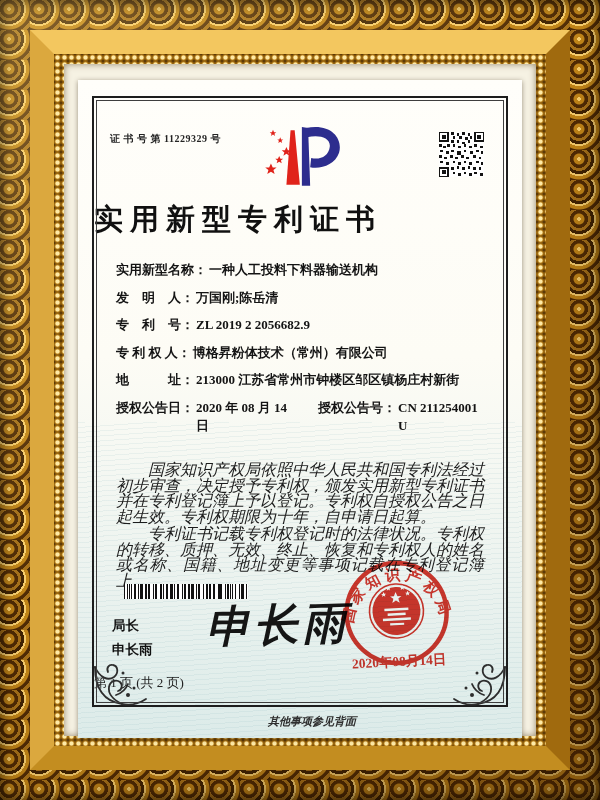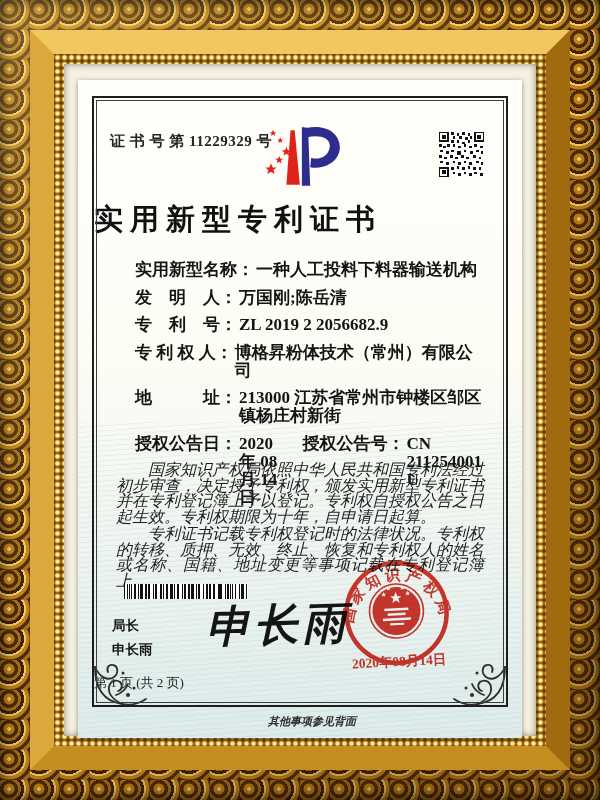--- a/index.html
+++ b/index.html
@@ -25,29 +25,29 @@
   
   .paper{position:absolute;left:78px;right:78px;top:80px;bottom:62px;
     background:linear-gradient(180deg,#fffefa 0%,#fdfcf5 42%,#eef4f0 72%,#dcebe9 100%);
     box-shadow:0 1px 5px rgba(40,25,5,.45);}
   .guilloche{position:absolute;left:0;right:0;top:52%;bottom:0;pointer-events:none;
     background:repeating-linear-gradient(176deg, rgba(110,165,175,.10) 0 1px, rgba(0,0,0,0) 1px 5px);}
 
   .bbox{position:absolute;left:14px;right:14px;top:16px;bottom:31px;border:2.5px solid #1d1d1d;}
   .bbox::after{content:"";position:absolute;inset:2px;border:1px solid #3e3e3e;pointer-events:none;}
 
-  .cert-no{position:absolute;left:16px;top:34px;font-size:15px;font-weight:bold;color:#242424;letter-spacing:.5px;font-family:Liberation Serif, serif;}
+  .cert-no{position:absolute;left:16px;top:34px;font-size:10px;font-weight:bold;color:#242424;letter-spacing:.5px;font-family:Liberation Serif, serif;}
 
   .logo{position:absolute;left:50%;top:28px;width:82px;height:64px;margin-left:-36px;}
   .qr{position:absolute;right:22px;top:34px;width:45px;height:45px;}
 
   .title{position:absolute;top:102px;left:0;width:100%;text-align:left;
     font-size:29px;font-weight:bold;letter-spacing:7px;color:#101010;}
 
-  .fields{position:absolute;top:163px;left:22px;right:24px;font-size:17px;color:#141414;margin-left:19px;}
+  .fields{position:absolute;top:163px;left:22px;right:24px;font-size:13px;color:#141414;}
   .frow{display:flex;margin-bottom:9.5px;line-height:18px;}
   .frow .lab{font-weight:bold;white-space:pre;flex:none;}
   .frow .val{font-weight:bold;margin-left:2px;}
   .grant .pair{display:flex;}
   .grant{display:flex;}
   .grant .pair+.pair{margin-left:24px;}
 
   .paras{position:absolute;top:364px;left:22px;right:22px;font-size:16px;line-height:15.5px;
     font-style:italic;color:#1c1c1c;text-align:justify;}
   .paras p{margin:0 0 2px;text-indent:2em;}

